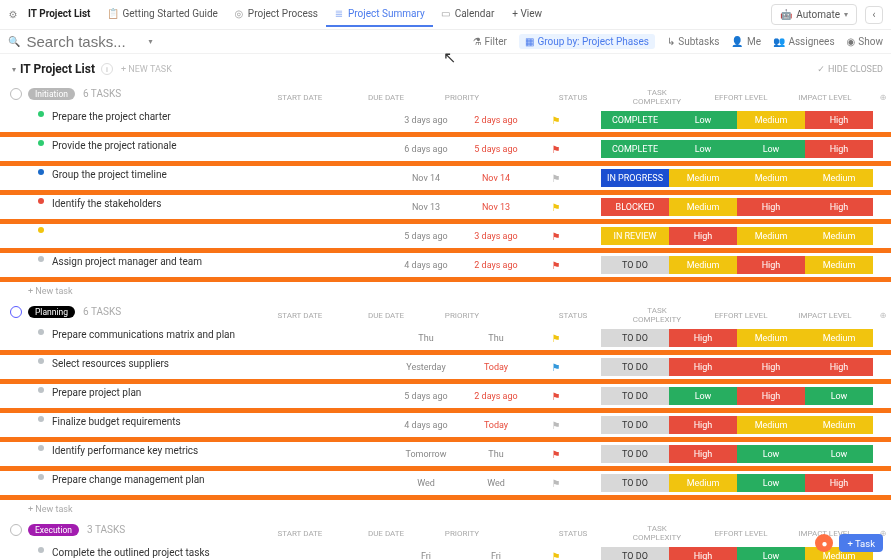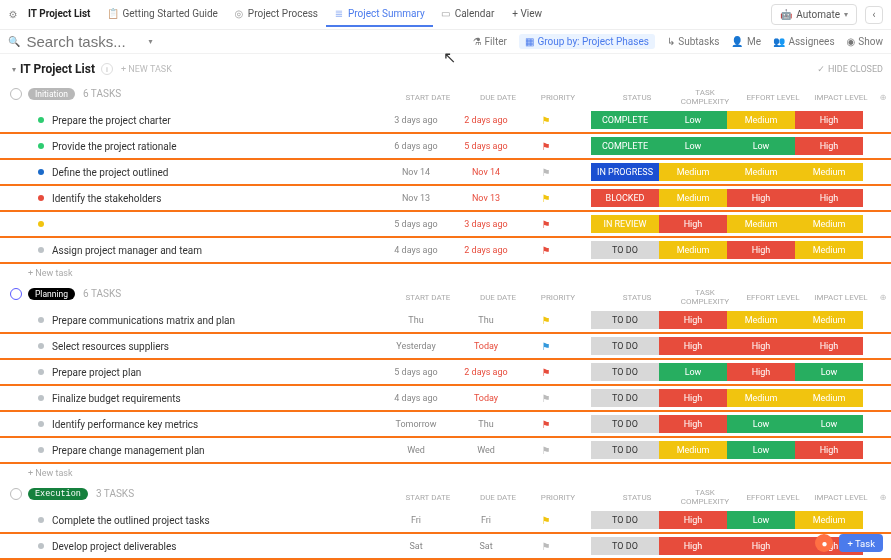--- a/index.html
+++ b/index.html
@@ -30,35 +30,35 @@
   .newtask { margin-left:8px; color:#bbb; font-size:9px; cursor:pointer; }
   .hide-closed { margin-left:auto; color:#aaa; font-size:9px; display:flex; align-items:center; gap:3px; }
   
   .section { margin:4px 0 0 0; }
   .sec-head { display:flex; align-items:flex-start; padding:2px 0 2px 10px; }
   .ring { width:12px; height:12px; border:1.3px solid #bbb; border-radius:50%; margin-right:6px; }
   .ring.sel { border-color:#5b5bff; }
   .pill { color:#fff; font-size:8.5px; padding:1px 7px; border-radius:8px; text-transform:capitalize; }
   .pill.initiation { background:#b8b8b8; }
   .pill.planning   { background:#000000; }
-  .pill.execution  { background:#15803d;font-family:Liberation Mono, monospace; }
+  .pill.execution  { background:#a21caf; }
   .sec-count { margin-left:8px; color:#aaa; font-size:10px; }
-  .sec-cols { margin-left:auto; display:flex; align-items:center; gap:0; }
+  .sec-cols { margin-left:auto; display:flex; align-items:center; gap:16px; }
   .ch { font-size:8px; text-transform:uppercase; color:#aaa; text-align:center; }
   .w-start  { width:70px; }
   .w-due    { width:70px; }
   .w-prio   { width:50px; }
   .w-spc    { width:20px; }
   .w-stat   { width:68px; }
   .w-tc     { width:68px; }
   .w-eff    { width:68px; }
   .w-imp    { width:68px; }
   .w-plus   { width:16px; color:#bbb; }
   
-  .row { display:flex; align-items:center; padding:3px 12px 3px 38px; border-bottom:2px solid #f97316; }
+  .row { display:flex; padding:3px 2px 3px 38px; border-bottom:5px solid #f97316; }
   .dot { width:6px; height:6px; border-radius:50%; margin-right:8px; flex-shrink:0; }
   .dot.green  { background:#2ecc71; }
   .dot.blue   { background:#1b6ac9; }
   .dot.red    { background:#e74c3c; }
   .dot.yellow { background:#f1c40f; }
   .dot.grey   { background:#bdc3c7; }
   .title { color:#333; font-size:10px; }
   .cells { margin-left:auto; display:flex; align-items:center; }
   .cell { text-align:center; font-size:9px; }
   .ago  { color:#888; }
@@ -211,21 +211,21 @@
         <span class="cell w-spc"></span>
         <span class="badge w-stat bg-green">COMPLETE</span>
         <span class="badge w-tc bg-green">Low</span>
         <span class="badge w-eff bg-green">Low</span>
         <span class="badge w-imp bg-red">High</span>
         <span class="cell w-plus"></span>
       </div>
     </div>
       <div class="row">
       <span class="dot blue"></span>
-      <span class="title">Define the project outlined</span>
+      <span class="title">Group the project timeline</span>
       <div class="cells">
         <span class="cell w-start ago">Nov 14</span>
         <span class="cell w-due red-t">Nov 14</span>
         <span class="cell w-prio"><span class="flag grey">⚑</span></span>
         <span class="cell w-spc"></span>
         <span class="badge w-stat bg-blue">IN PROGRESS</span>
         <span class="badge w-tc bg-yellow">Medium</span>
         <span class="badge w-eff bg-yellow">Medium</span>
         <span class="badge w-imp bg-yellow">Medium</span>
         <span class="cell w-plus"></span>

